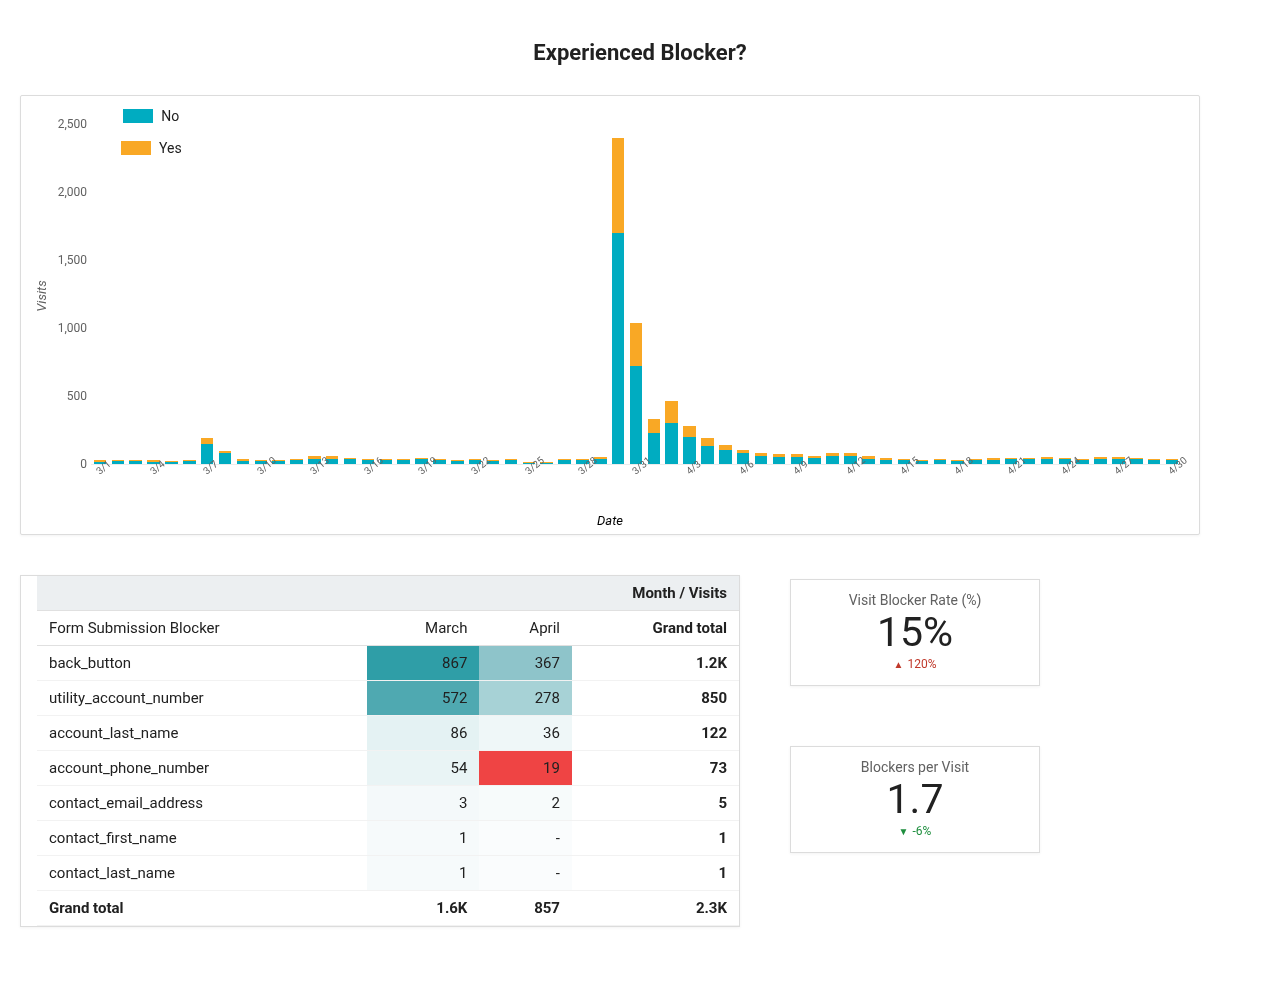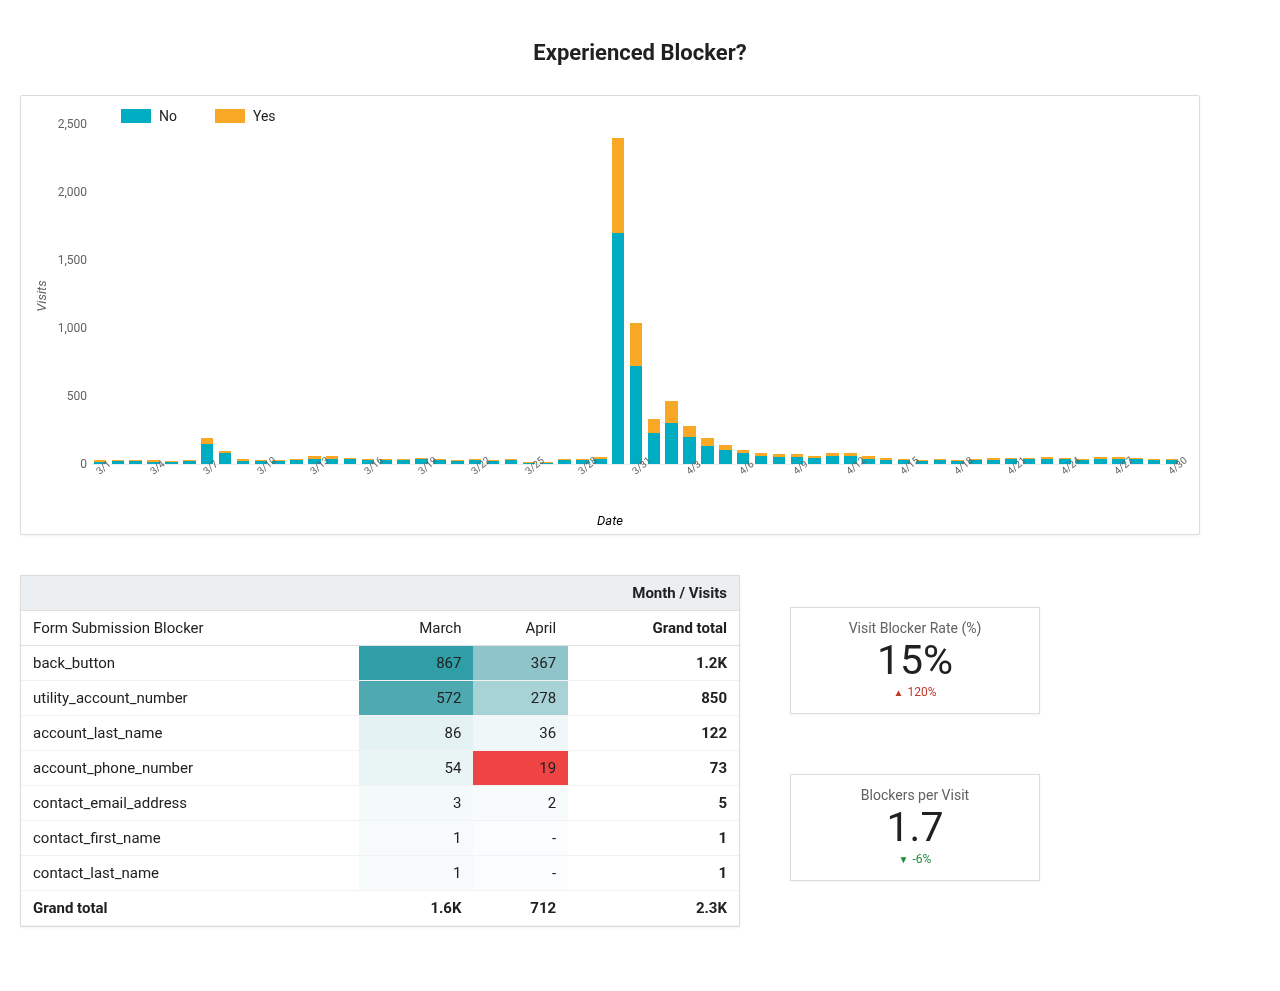--- a/index.html
+++ b/index.html
@@ -25,22 +25,23 @@
     width: 1180px;
     height: 440px;
     background: #fff;
   }
   .legend {
     position: absolute;
     left: 100px;
     top: 12px;
     font-size: 14px;
     display: flex;
-    gap: 38px;
+    gap: 16px;
     align-items: center;
+    flex-direction: column;
   }
   .legend-item { display: flex; align-items: center; gap: 8px; }
   .legend-swatch { width: 30px; height: 14px; display: inline-block; }
   .plot-area {
     position: absolute;
     left: 70px;
     top: 28px;
     width: 1090px;
     height: 340px;
   }
@@ -95,21 +96,21 @@
   .bars {
     position: absolute;
     left: 0; top: 0; width: 100%; height: 100%;
   }
   .bar-group { position: absolute; bottom: 0; }
   .bar-seg { position: absolute; bottom: 0; width: 100%; }
   .baseline { position:absolute; left:0; right:0; top:100%; border-top:1px solid #9e9e9e33; }
 
   
   .lower { display: flex; gap: 50px; margin-top: 40px; align-items:flex-start; }
-  .table-wrap { width: 720px; border:1px solid #dcdcdc; box-shadow: 0 1px 3px rgba(0,0,0,0.05);}
+  .table-wrap { width: 720px; border:1px solid #dcdcdc; box-shadow: 0 1px 3px rgba(0,0,0,0.05); padding-left: 16px;}
   table { width: 100%; border-collapse: collapse; font-size: 15px; }
   thead .super-row td {
     background: #eceff1;
     text-align: right;
     font-weight: 700;
     padding: 8px 12px;
     border-bottom: 1px solid #e0e0e0;
   }
   thead .header-row th {
     font-weight: 400;
@@ -123,21 +124,21 @@
   tbody td {
     padding: 8px 12px;
     text-align: right;
     border-bottom: 1px solid #f2f2f2;
   }
   tbody td:first-child { text-align: left; background:#fff !important;}
   tbody td.total-col { font-weight: 700; background:#fff !important;}
   tbody tr.grand td { font-weight: 700; border-top: 1px solid #ccc;background:#fff !important;}
   tbody tr.grand td:first-child{ background:#fff !important;}
 
-  .kpis { display:flex; flex-direction:column; gap:60px; margin-top:32px;}
+  .kpis { display:flex; flex-direction:column; gap:60px; margin-top:4px;}
   .kpi-card {
     width: 250px;
     border:1px solid #dcdcdc;
     box-shadow: 0 1px 3px rgba(0,0,0,0.05);
     text-align:center;
     padding: 12px 10px 14px;
   }
   .kpi-label { font-size: 14px; color:#616161; margin-bottom:2px;}
   .kpi-value { font-size: 41px; font-weight: 400; line-height:1.1;}
   .kpi-delta { font-size: 12px; margin-top:2px; display:flex; justify-content:center; align-items:center; gap:4px;}
@@ -499,21 +500,21 @@
           </tr>
           <tr>
             <td>contact_last_name</td>
             <td style="background:#f6fafb">1</td>
             <td style="background:#fafcfd">-</td>
             <td class="total-col">1</td>
           </tr>
           <tr class="grand">
             <td>Grand total</td>
             <td>1.6K</td>
-            <td>712</td>
+            <td>857</td>
             <td class="total-col">2.3K</td>
           </tr>
         </tbody>
     </table>
   </div>
 
   <div class="kpis">
     <div class="kpi-card">
       <div class="kpi-label">Visit Blocker Rate (%)</div>
       <div class="kpi-value">15%</div>

